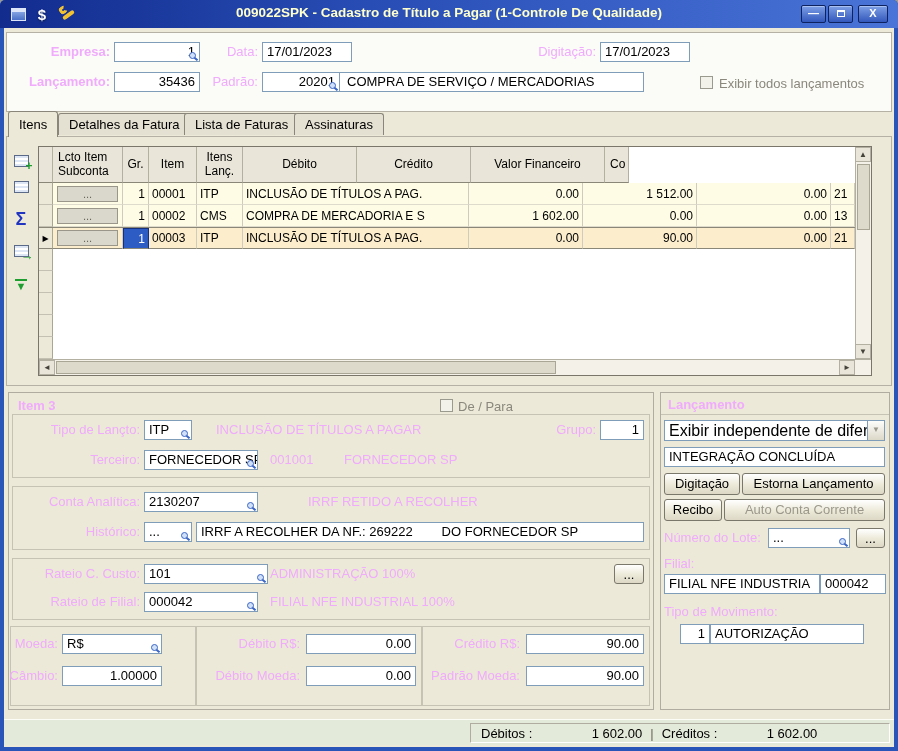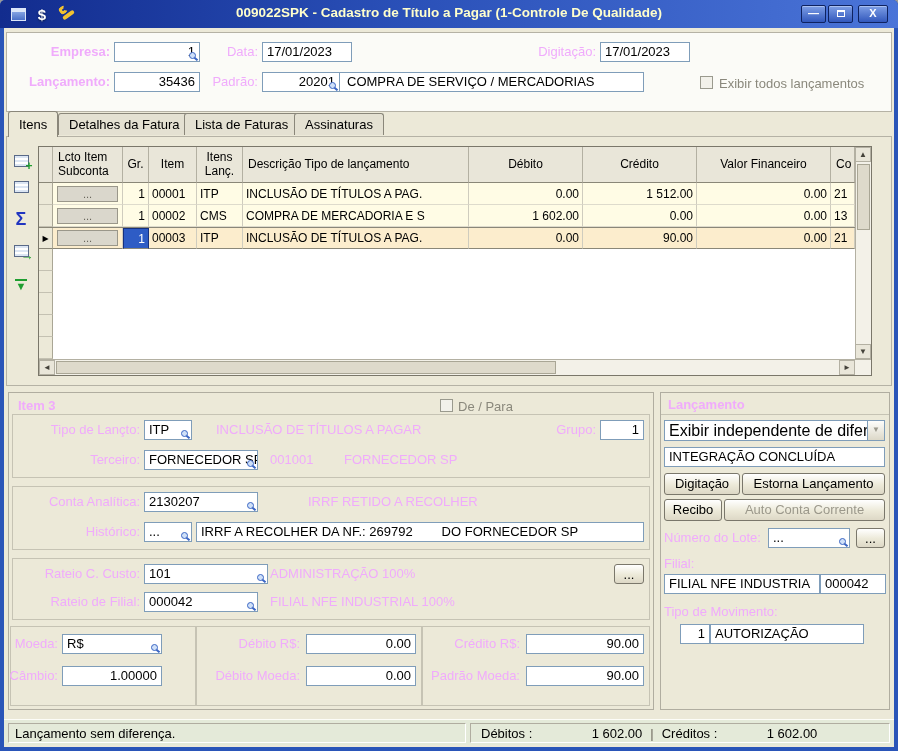--- a/index.html
+++ b/index.html
@@ -186,21 +186,20 @@
       </span>
   </div>
 
   <div class="grid">
     <div class="ghead">
       <div class="hc c0"></div>
       <div class="hc c1 hl">Lcto Item Subconta</div>
       <div class="hc c2">Gr.</div>
       <div class="hc c3">Item</div>
       <div class="hc c4">Itens Lanç.</div>
-      <div class="hc c5 hl">Descrição Tipo de lançamento</div>
       <div class="hc c6">Débito</div>
       <div class="hc c7">Crédito</div>
       <div class="hc c8">Valor Financeiro</div>
       <div class="hc c9 hl">Co</div>
     </div>
 
     <div class="grow">
       <div class="cell ind c0"></div>
       <div class="cell c1">
           <span class="dots">...</span>
@@ -299,21 +298,21 @@
     <span class="fv">2130207</span>
       <span class="lens"></span>
   </div>
   <div class="lbl" style="left:308px;top:492px">IRRF RETIDO A RECOLHER</div>
   <div class="lbl r" style="left:14px;top:522px;width:126px">Histórico:</div>
   <div class="field" style="left:144px;top:522px;width:48px">
     <span class="fv">...</span>
       <span class="lens"></span>
   </div>
   <div class="field" style="left:196px;top:522px;width:448px">
-    <span class="fv pre">IRRF A RECOLHER DA NF.: 269792        DO FORNECEDOR SP</span>
+    <span class="fv pre">IRRF A RECOLHER DA NF.: 269222        DO FORNECEDOR SP</span>
   </div>
 
   <div class="sec" style="left:12px;top:558px;width:638px;height:62px"></div>
   <div class="lbl r" style="left:14px;top:564px;width:126px">Rateio C. Custo:</div>
   <div class="field" style="left:144px;top:564px;width:124px">
     <span class="fv">101</span>
       <span class="lens"></span>
   </div>
   <div class="lbl" style="left:270px;top:564px">ADMINISTRAÇÃO 100%</div>
   <div class="btn" style="left:614px;top:564px;width:30px;height:20px">...</div>
@@ -386,23 +385,20 @@
 
   <div class="lbl" style="left:664px;top:602px">Tipo de Movimento:</div>
   <div class="field" style="left:680px;top:624px;width:30px">
       <span class="fv num">1</span>
     </div>
   <div class="field" style="left:710px;top:624px;width:154px">
       <span class="fv">AUTORIZAÇÃO</span>
     </div>
 
   <div class="statusbar">
-    <div class="scell" style="left:4px;width:458px;padding-left:6px">
-      <span>Lançamento sem diferença.</span>
-    </div>
     <div class="scell" style="left:466px;width:420px;padding-left:10px">
       <span>Débitos :</span>
       <span class="sv" style="width:110px">1 602.00</span>
       <span style="margin:0 8px;color:#6a675c">|</span>
       <span>Créditos :</span>
       <span class="sv" style="width:100px">1 602.00</span>
     </div>
   </div>
 </div>
 

